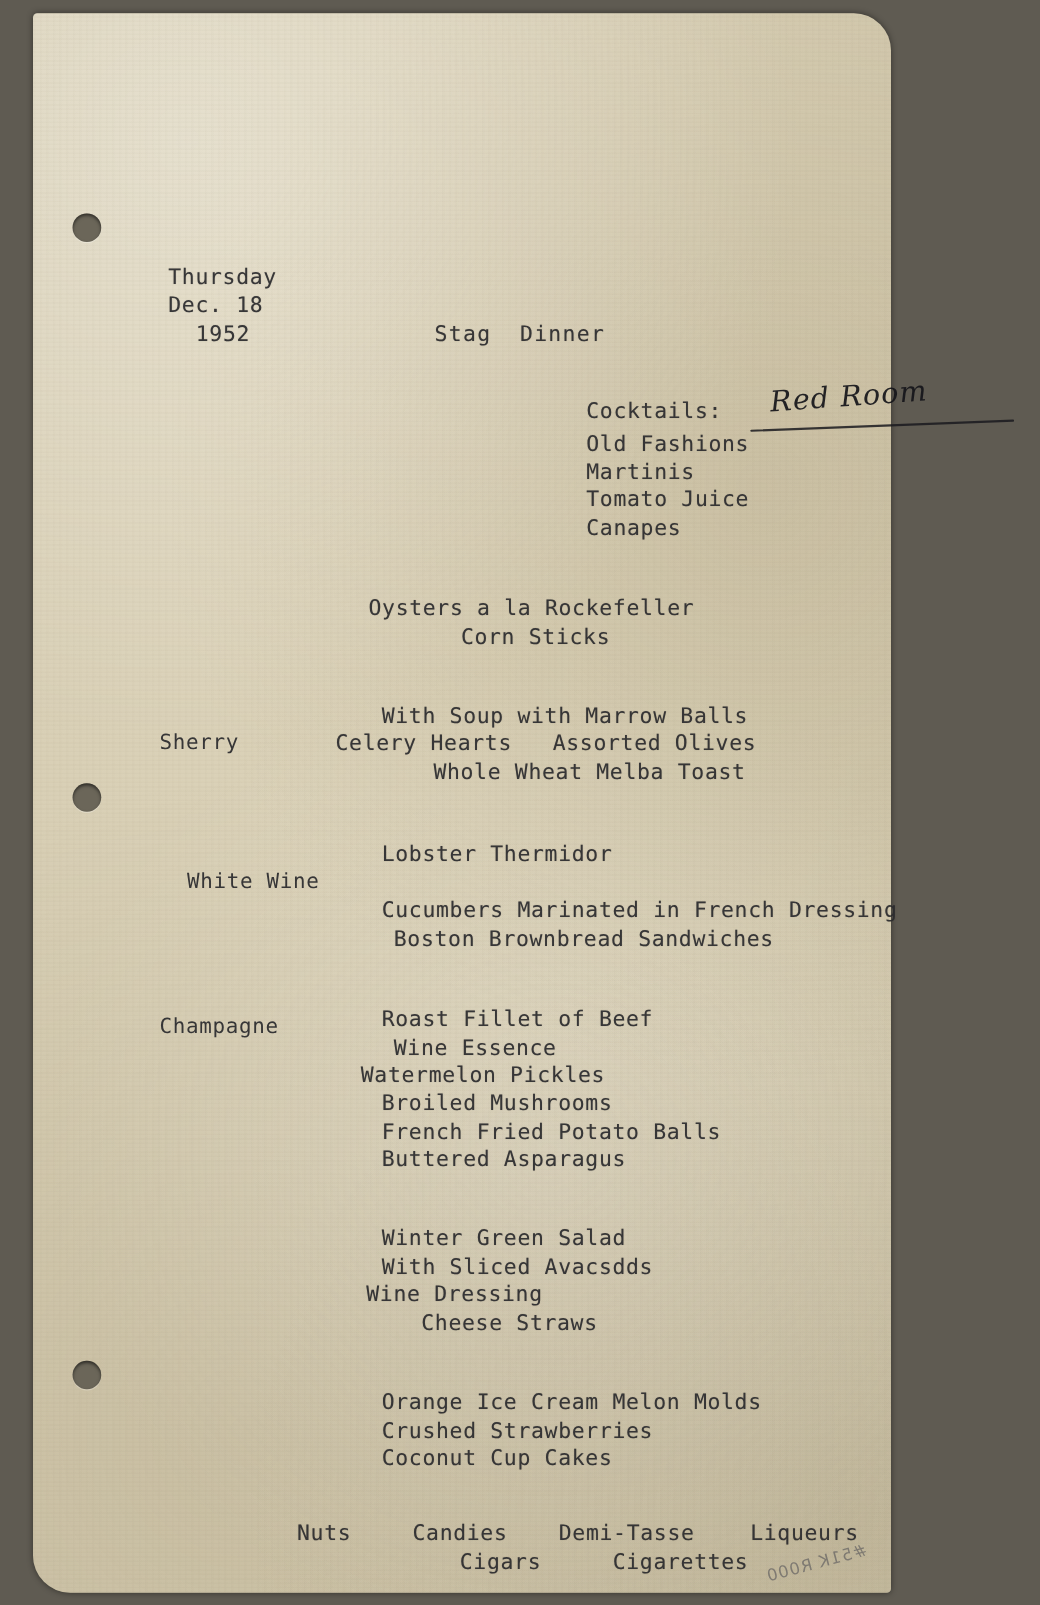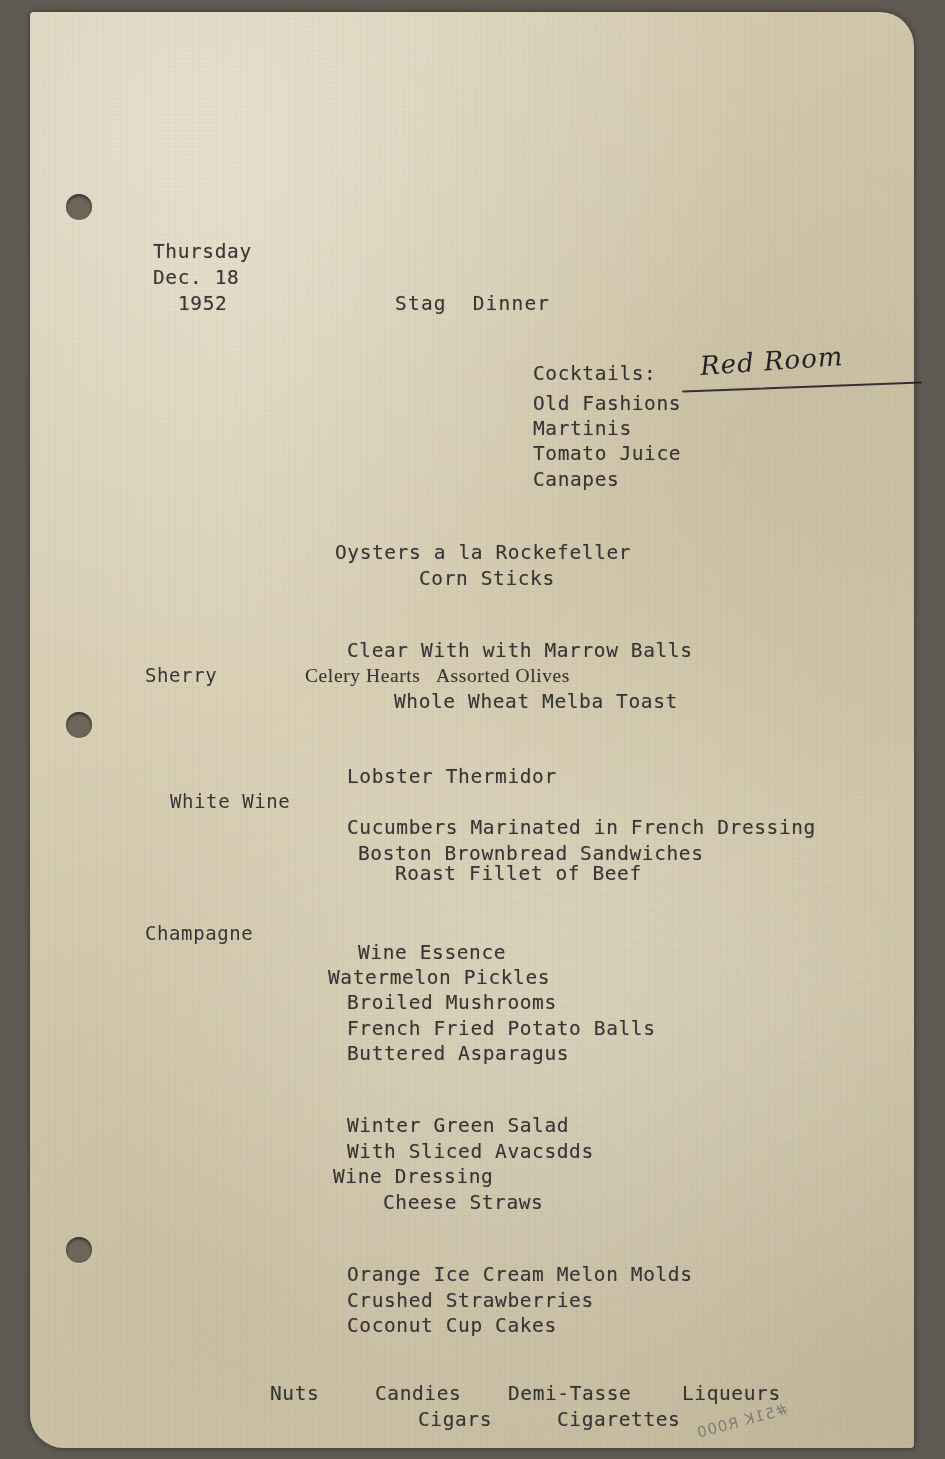--- a/index.html
+++ b/index.html
@@ -17,21 +17,21 @@
     position: relative;
     width: 945px;
     height: 1459px;
     background: #5f5b52;
   }
   
   #sheet {
     position: absolute;
     left: 30px;
     top: 12px;
-    width: 884px;
+    width: 780px;
     height: 1436px;
     background:
       radial-gradient(ellipse at 30% 20%, #ddd4bb 0%, #d8cfb5 45%, #cfc5a9 100%);
     border-radius: 4px 34px 4px 34px;
     box-shadow: 0 0 6px rgba(0,0,0,0.45);
   }
   
   #sheet::before {
     content: "";
     position: absolute;
@@ -149,31 +149,31 @@
       <div class="ln" style="left:503px; top:352px;">Cocktails:</div>
       <div class="ln" style="left:503px; top:382px;">Old Fashions</div>
       <div class="ln" style="left:503px; top:407px;">Martinis</div>
       <div class="ln" style="left:503px; top:432px;">Tomato Juice</div>
       <div class="ln" style="left:503px; top:458px;">Canapes</div>
 
       <div class="ln" style="left:305px; top:531px;">Oysters a la Rockefeller</div>
       <div class="ln" style="left:389px; top:557px;">Corn Sticks</div>
 
       <div class="lbl" style="left:115px; top:654px;">Sherry</div>
-      <div class="ln" style="left:317px; top:629px;">Clear With with Marrow Balls</div>
-      <div class="ln" style="left:275px; top:654px;font-family:Liberation Serif, serif;">Celery Hearts   Assorted Olives</div>
+      <div class="ln" style="left:317px; top:629px;">With Soup with Marrow Balls</div>
+      <div class="ln" style="left:275px; top:654px;">Celery Hearts   Assorted Olives</div>
       <div class="ln" style="left:364px; top:680px;">Whole Wheat Melba Toast</div>
 
       <div class="lbl" style="left:140px; top:780px;">White Wine</div>
       <div class="ln" style="left:317px; top:755px;">Lobster Thermidor</div>
       <div class="ln" style="left:317px; top:806px;">Cucumbers Marinated in French Dressing</div>
       <div class="ln" style="left:328px; top:832px;">Boston Brownbread Sandwiches</div>
 
       <div class="lbl" style="left:115px; top:912px;">Champagne</div>
-      <div class="ln" style="left:317px; top:852px;margin-left:48px;">Roast Fillet of Beef</div>
+      <div class="ln" style="left:317px; top:905px;">Roast Fillet of Beef</div>
       <div class="ln" style="left:328px; top:931px;">Wine Essence</div>
       <div class="ln" style="left:298px; top:956px;">Watermelon Pickles</div>
       <div class="ln" style="left:317px; top:981px;">Broiled Mushrooms</div>
       <div class="ln" style="left:317px; top:1007px;">French Fried Potato Balls</div>
       <div class="ln" style="left:317px; top:1032px;">Buttered Asparagus</div>
 
       <div class="ln" style="left:317px; top:1104px;">Winter Green Salad</div>
       <div class="ln" style="left:317px; top:1130px;">With Sliced Avacsdds</div>
       <div class="ln" style="left:303px; top:1155px;">Wine Dressing</div>
       <div class="ln" style="left:353px; top:1181px;text-align:center;">Cheese Straws</div>

